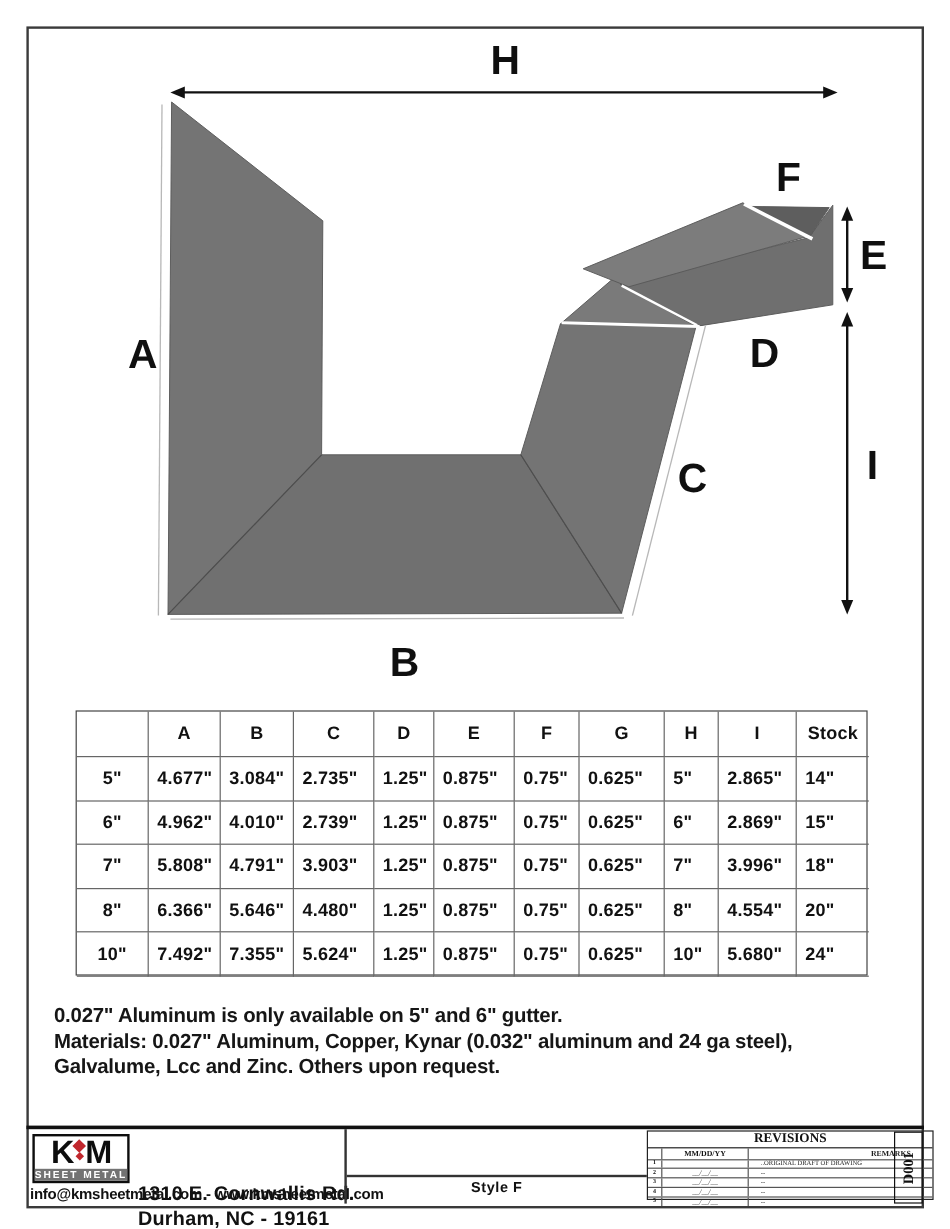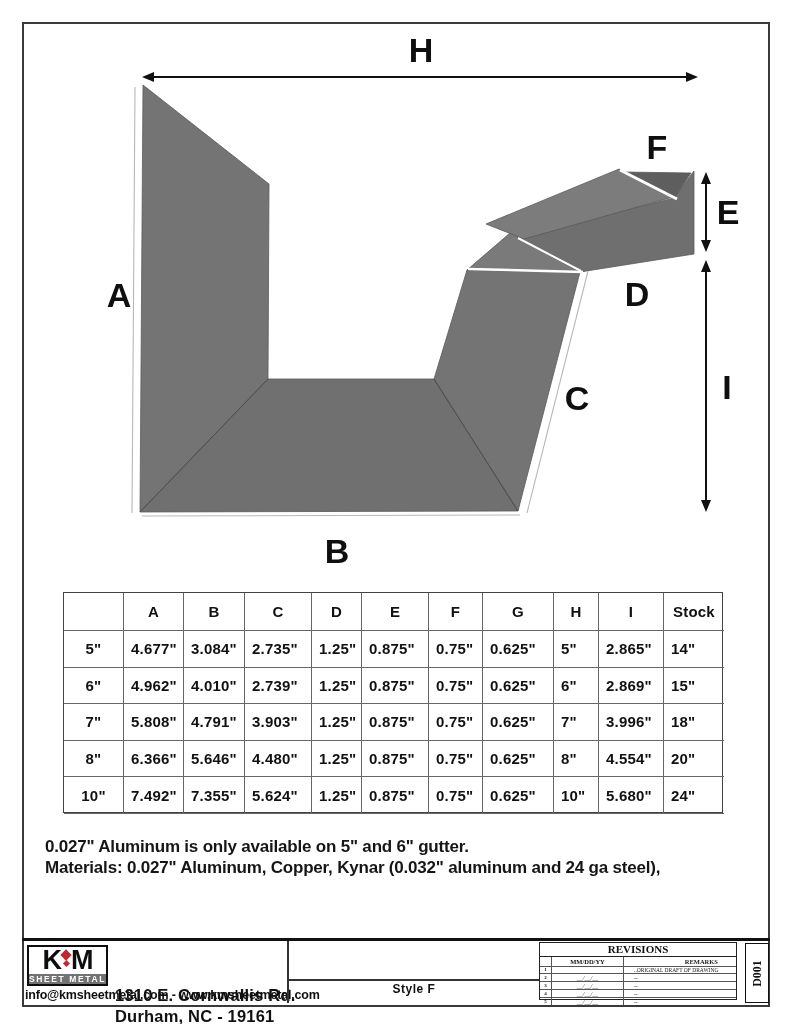--- a/index.html
+++ b/index.html
@@ -38,21 +38,21 @@
     letter-spacing:-.2px;white-space:nowrap;}
   .addr{position:absolute;left:115px;top:987px;line-height:1;}
   .addr .a1{font-size:16.5px;font-weight:bold;margin-bottom:4px;letter-spacing:.2px;}
   .addr .a2{font-size:16.5px;font-weight:bold;margin-bottom:4px;letter-spacing:.2px;}
   .addr .a3{font-size:12.5px;font-weight:bold;letter-spacing:.1px;}
   .vline-left{position:absolute;left:287px;top:941px;width:2px;height:62px;background:#333;}
   .center-div{position:absolute;left:289px;top:979px;width:250px;height:1.5px;background:#333;}
   .style-label{position:absolute;left:289px;top:982px;width:250px;text-align:center;
     font-size:12px;font-weight:bold;letter-spacing:.5px;}
 
-  .rev{position:absolute;left:539px;top:942px;width:198px;height:58px;border:1.5px solid #222;
+  .rev{position:absolute;left:539px;top:942px;width:239px;height:58px;border:1.5px solid #222;
     box-sizing:border-box;font-family:"Liberation Serif",serif;display:flex;flex-direction:column;}
   .rev-title{height:13px;border-bottom:1px solid #222;text-align:center;font-size:11px;
     font-weight:bold;line-height:13px;}
   .rev-row{display:flex;border-bottom:.5px solid #555;flex:0 0 auto;}
   .rev-row:last-child{border-bottom:none;}
   .rev-hd{height:8.5px;}
   .rev-r{height:6.9px;}
   .rc-n{width:12px;border-right:.5px solid #555;font-size:5px;font-weight:bold;
     display:flex;align-items:center;justify-content:center;box-sizing:border-box;}
   .rc-d{width:72px;border-right:.5px solid #555;font-size:6px;display:flex;align-items:center;
@@ -196,20 +196,21 @@
     <div class="c">0.75"</div>
     <div class="c">0.625"</div>
     <div class="c">10"</div>
     <div class="c">5.680"</div>
     <div class="c">24"</div>
   </div>
 
   <div class="notes">
     <div>0.027" Aluminum is only available on 5" and 6" gutter.</div>
     <div>Materials: 0.027" Aluminum, Copper, Kynar (0.032" aluminum and 24 ga steel),</div>
+    <div>Galvalume, Lcc and Zinc. Others upon request.</div>
   </div>
 
   <div class="sep-thick"></div>
 
   <div class="logo-box">
     <div class="logo-top">
       <span>K</span>
       <span class="logo-mark">
           <span class="d1"></span>
           <span class="d2"></span>

